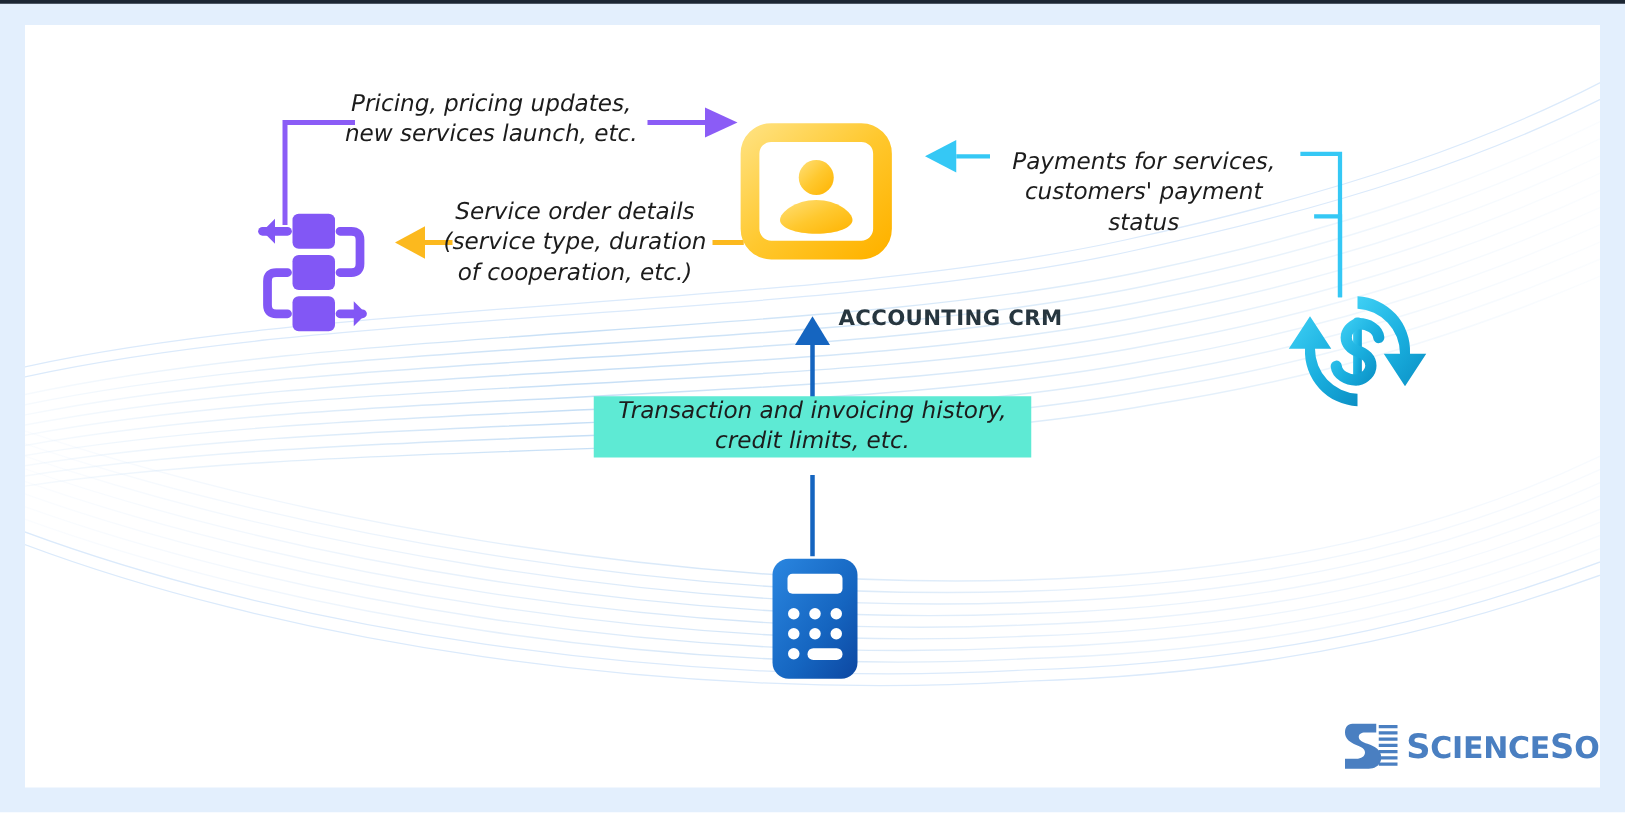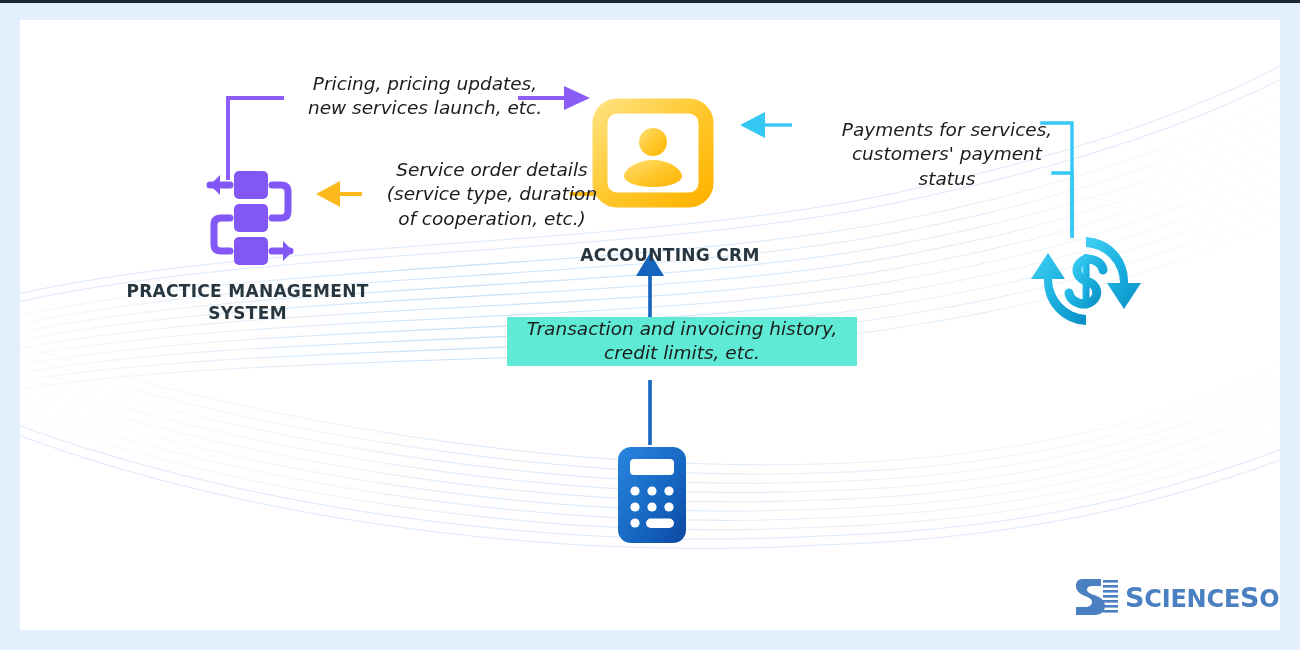--- a/index.html
+++ b/index.html
@@ -28,39 +28,38 @@
     background: #ffffff;
     overflow: hidden;
   }
   #bgwave {
     position: absolute; left: 0; top: 0;
     width: 1260px; height: 610px;
     pointer-events: none;
   }
   .node {
     position: absolute;
-    text-align: center;
+    text-align: right;
   }
   .node-label {
     font-weight: bold;
     font-size: 17px;
     color: #27363f;
     letter-spacing: 0.3px;
     line-height: 1.3;
     white-space: pre-line;
   }
   .flow-text {
     position: absolute;
     font-style: italic;
     font-size: 18.5px;
     color: #1c1c1c;
     line-height: 1.32;
     white-space: pre-line;
     text-align: center;
-    margin-left: 32px;
   }
   .icon-wrap { position: absolute; }
   svg { display: block; overflow: visible; }
   #logo {
     position: absolute;
     left: 1055px; top: 555px;
     display: flex; align-items: center; gap: 6px;
   }
   .logo-text {
     font-size: 27px; font-weight: bold;
@@ -166,24 +165,20 @@
           <path d="M 38 53 L 29 53 Q 22 53 22 60 L 22 79 Q 22 86 29 86 L 38 86"></path>
           <line x1="38" y1="20" x2="18" y2="20"></line>
           <line x1="80" y1="86" x2="98" y2="86"></line>
         </g>
         <g fill="#8257f5">
           <polygon points="18,20 28,10 28,30"></polygon>
           <polygon points="101,86 91,76 91,96"></polygon>
         </g>
       </svg>
     </div>
-    <div class="node" style="left:60px; top:260px; width:335px;">
-      <div class="node-label">PRACTICE MANAGEMENT
-SYSTEM</div>
-    </div>
 
     <div class="icon-wrap" style="left:570px; top:72px;">
       <svg width="126" height="122" viewBox="0 0 126 122">
         <defs>
           <linearGradient id="crmg" x1="0" y1="0" x2="1" y2="1">
             <stop offset="0%" stop-color="#ffe07a"></stop>
             <stop offset="50%" stop-color="#ffc82e"></stop>
             <stop offset="100%" stop-color="#ffb300"></stop>
           </linearGradient>
         </defs>

